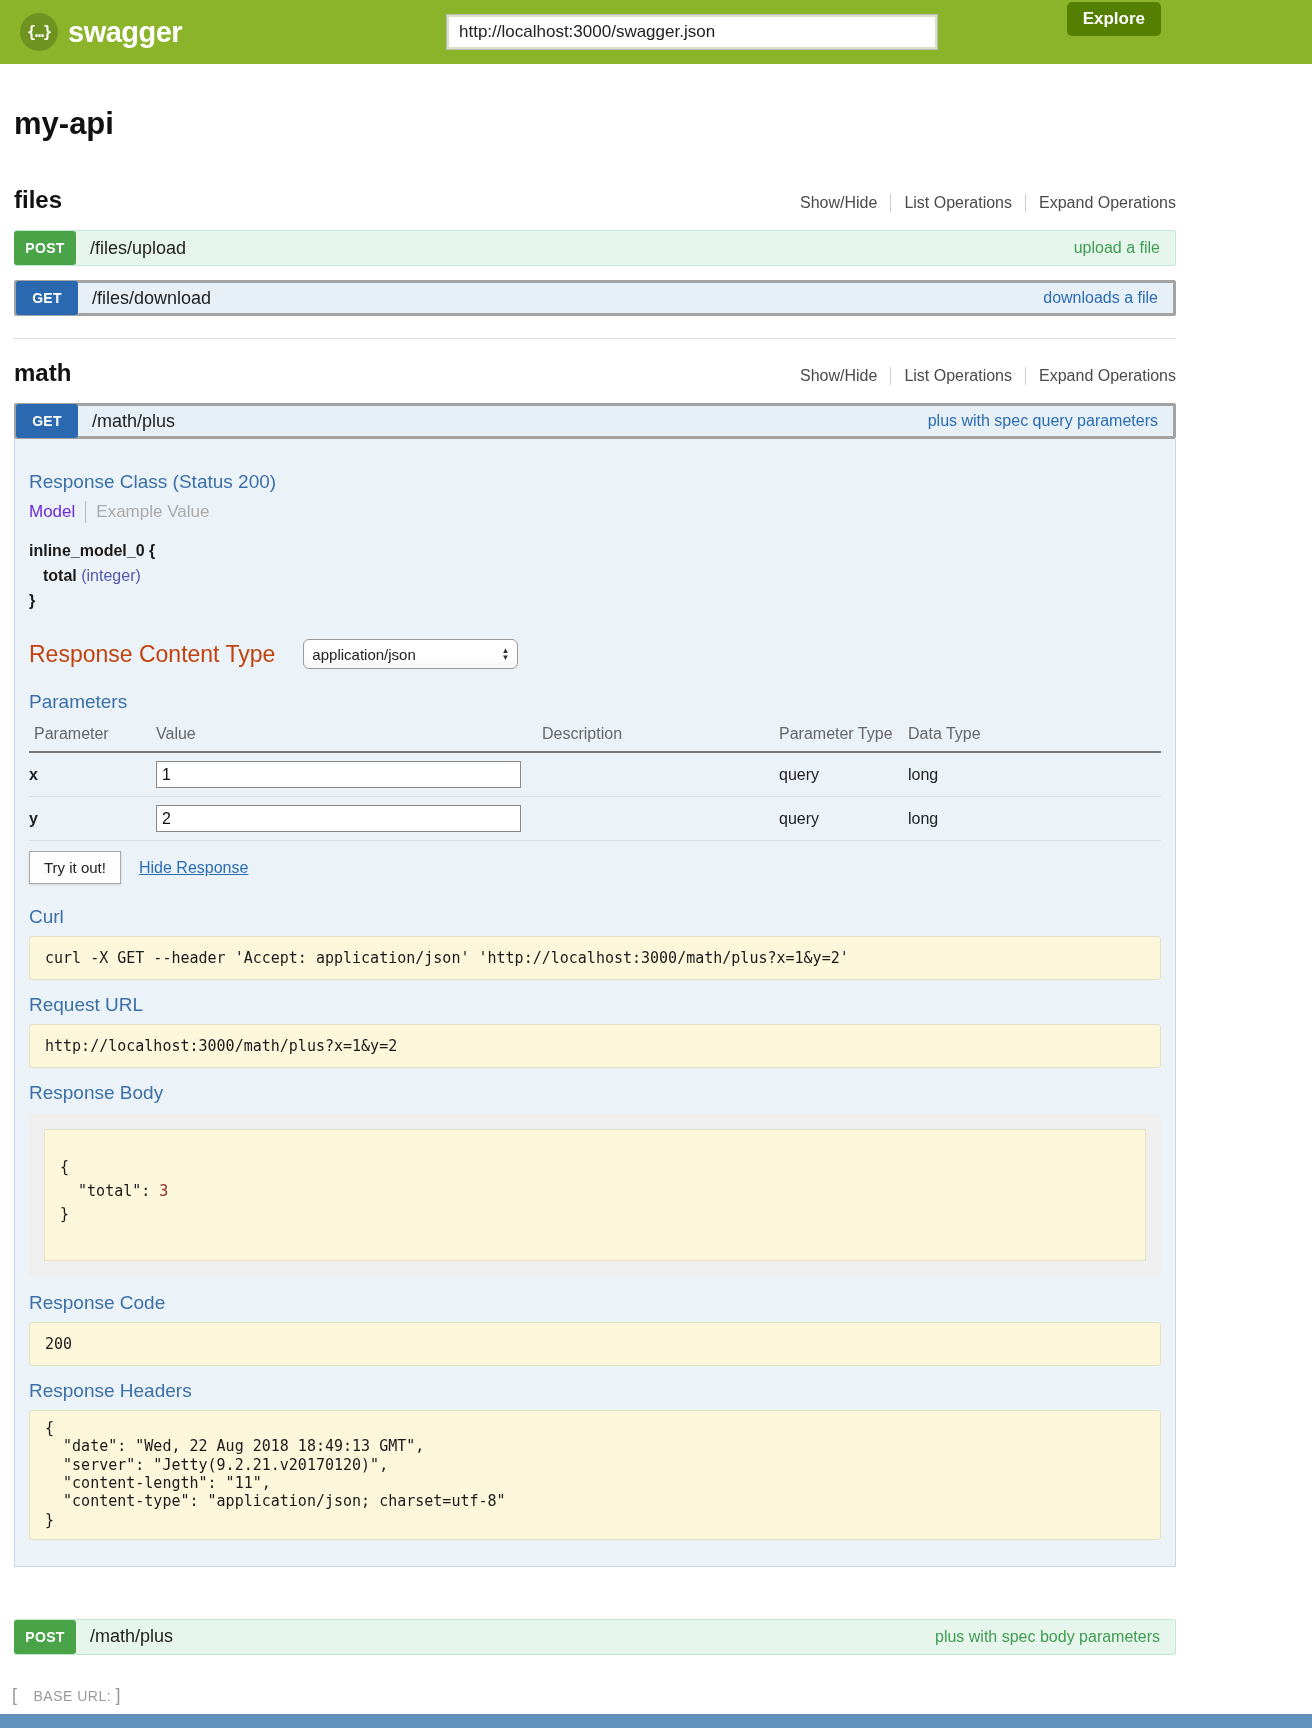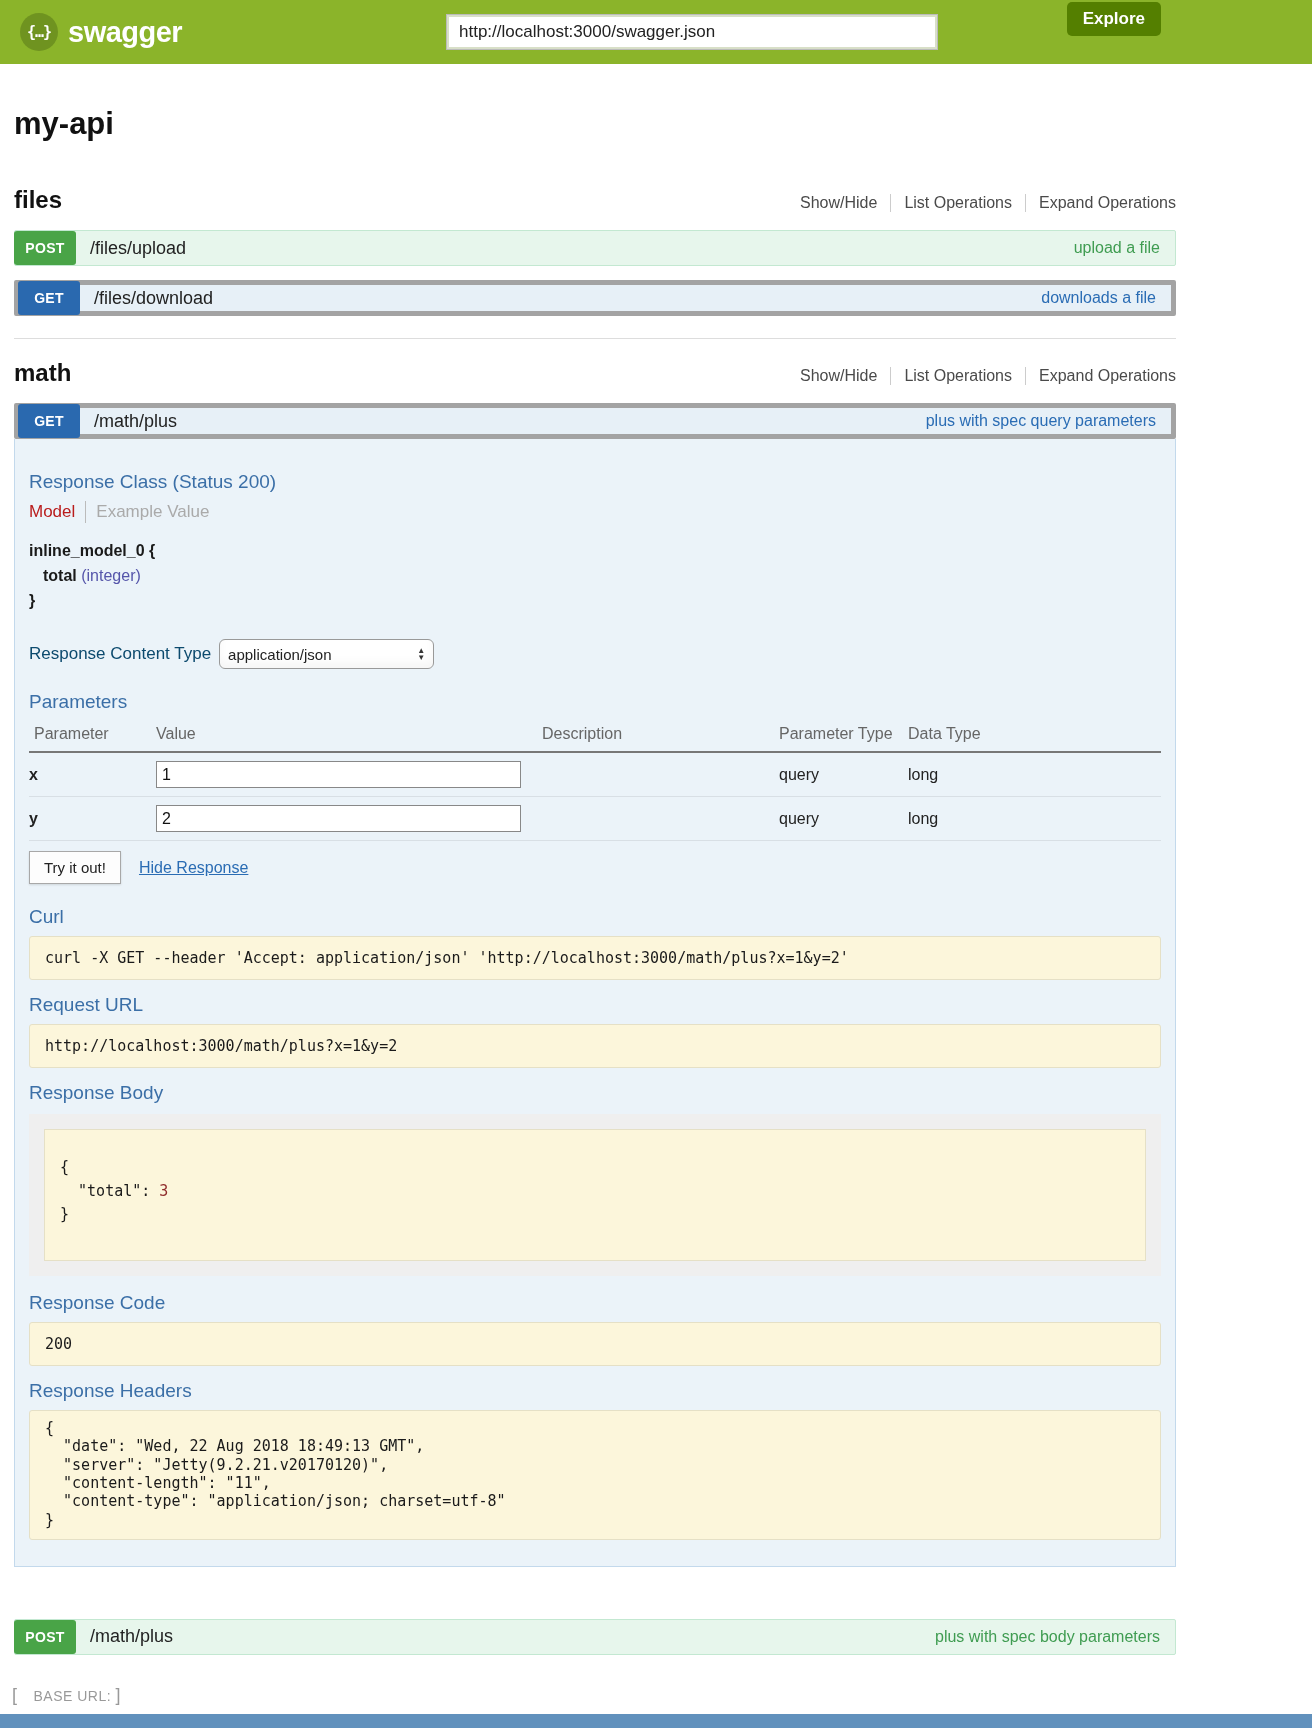--- a/index.html
+++ b/index.html
@@ -27,47 +27,47 @@
   .section-head { display:flex; align-items:baseline; justify-content:space-between; margin-bottom:16px; }
   .section-name { font-size:24px; font-weight:bold; color:#111; }
   .section-controls { display:flex; align-items:center; font-size:16px; color:#4a4a4a; }
   .section-controls .ctl { cursor:pointer; padding:0 13px; }
   .section-controls .ctl + .ctl { border-left:1px solid #ccc; }
   .section-controls .ctl:last-child { padding-right:0; }
 
   .op-row { display:flex; align-items:center; height:36px; border-radius:2px; }
   .op-row + .op-row { margin-top:14px; }
   .op-row.post { background:#e7f6ec; border:1px solid #c3e8d1; }
-  .op-row.get  { background:#e7f0f7; border:5px solid #a3a3a3; }
+  .op-row.get  { background:#e7f0f7; border:3px solid #a3a3a3; }
   .badge { height:34px; margin:-1px 0 -1px -1px; min-width:62px; display:flex; align-items:center; justify-content:center;
     color:#fff; font-size:14px; font-weight:bold; border-radius:3px; letter-spacing:0.3px; }
   .badge.post { background:#49a447; }
   .badge.get  { background:#2a69af; }
   .op-path { font-size:18px; color:#222; margin-left:14px; text-decoration:none; }
   .op-summary { margin-left:auto; margin-right:15px; font-size:16px; }
   .op-summary.green { color:#3f9c51; }
   .op-summary.blue  { color:#2a6cb4; }
 
   .section-divider { border:none; border-top:1px solid #ddd; margin:22px 0 20px 0; }
 
   
   .op-content { background:#ebf3f9; border:1px solid #c3d9ec; border-top:none; padding:18px 14px 26px 14px; }
   .h-blue { color:#3b6fa7; font-size:19px; font-weight:500; margin:14px 0 8px 0; }
   .tabs { display:flex; align-items:center; margin-bottom:16px; }
-  .tab-active { font-size:17px; color:#b91c1c; cursor:pointer; }
+  .tab-active { font-size:17px; color:#6d28d9; cursor:pointer; }
   .tab-sep { width:1px; height:22px; background:#bbb; margin:0 10px; }
   .tab-inactive { font-size:17px; color:#aaa; cursor:pointer; }
 
   .model-sig { font-size:16px; line-height:1.55; margin-bottom:26px; }
   .model-sig .bold { font-weight:bold; color:#1a1a1a; }
   .model-sig .indent { margin-left:14px; }
   .model-sig .ptype { color:#5555aa; }
 
   .rct-row { display:flex; align-items:center; margin:10px 0 22px 0; }
-  .rct-label { font-size:17px; color:#0c4a6e; margin-right:8px; }
+  .rct-label { font-size:23px; color:#c2410c; margin-right:28px; }
   .fake-select { width:215px; height:30px; border:1px solid #999; border-radius:6px; background:#fff;
     display:flex; align-items:center; padding:0 8px; font-size:15px; color:#222; cursor:pointer;
     box-shadow:inset 0 -6px 8px rgba(0,0,0,0.04); }
   .fake-select .arrows { margin-left:auto; display:flex; flex-direction:column; align-items:center;
     font-size:8px; line-height:7px; color:#333; }
 
   table.params { width:100%; border-collapse:collapse; margin-bottom:6px; }
   table.params th { text-align:left; font-weight:normal; color:#666; font-size:16px; padding:4px 0 8px 0;
     border-bottom:2px solid #777; }
   table.params th.c1 { width:127px; padding-left:5px;margin-top:36px; }

